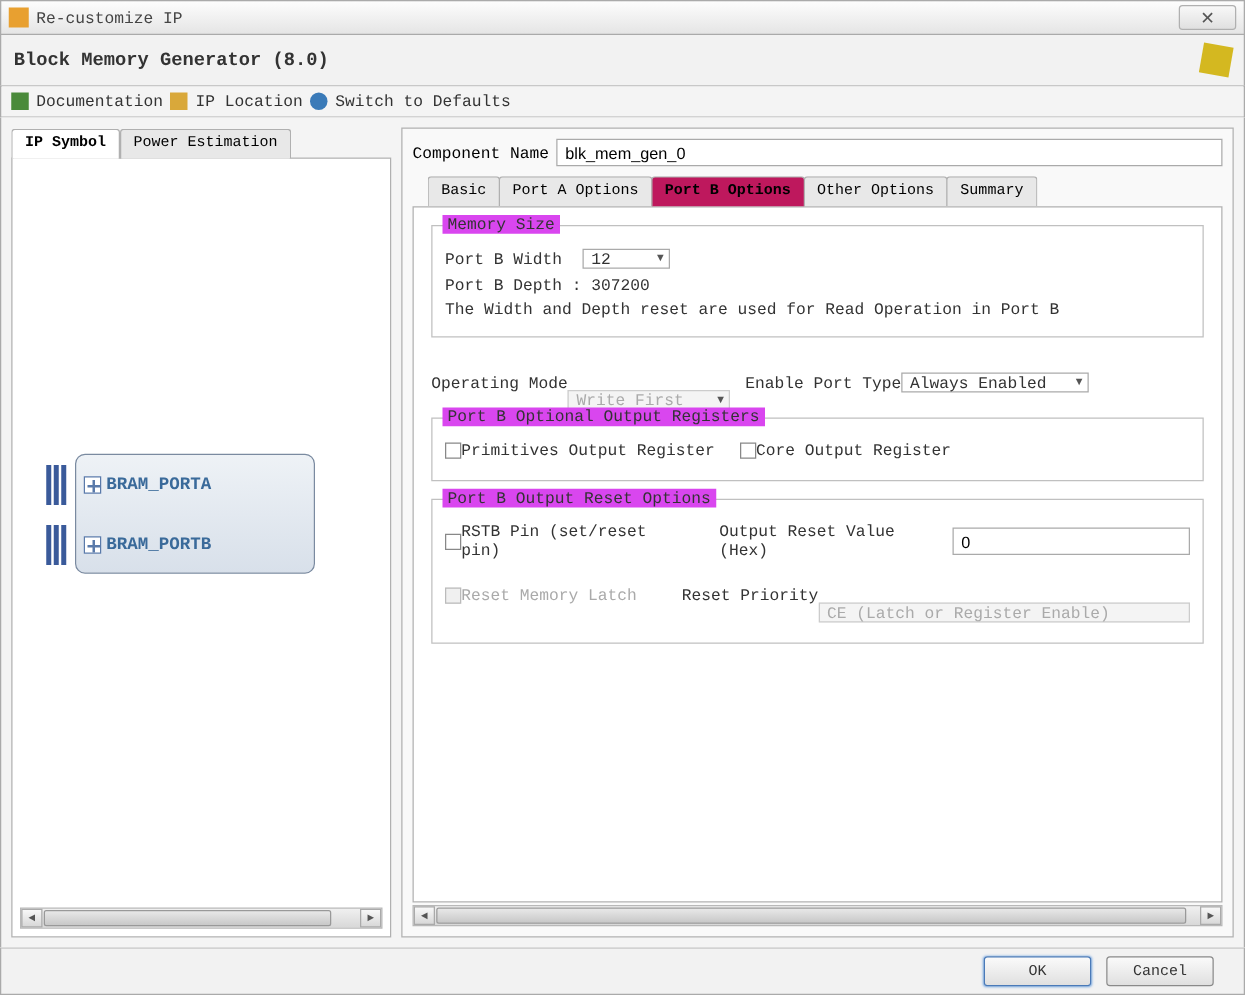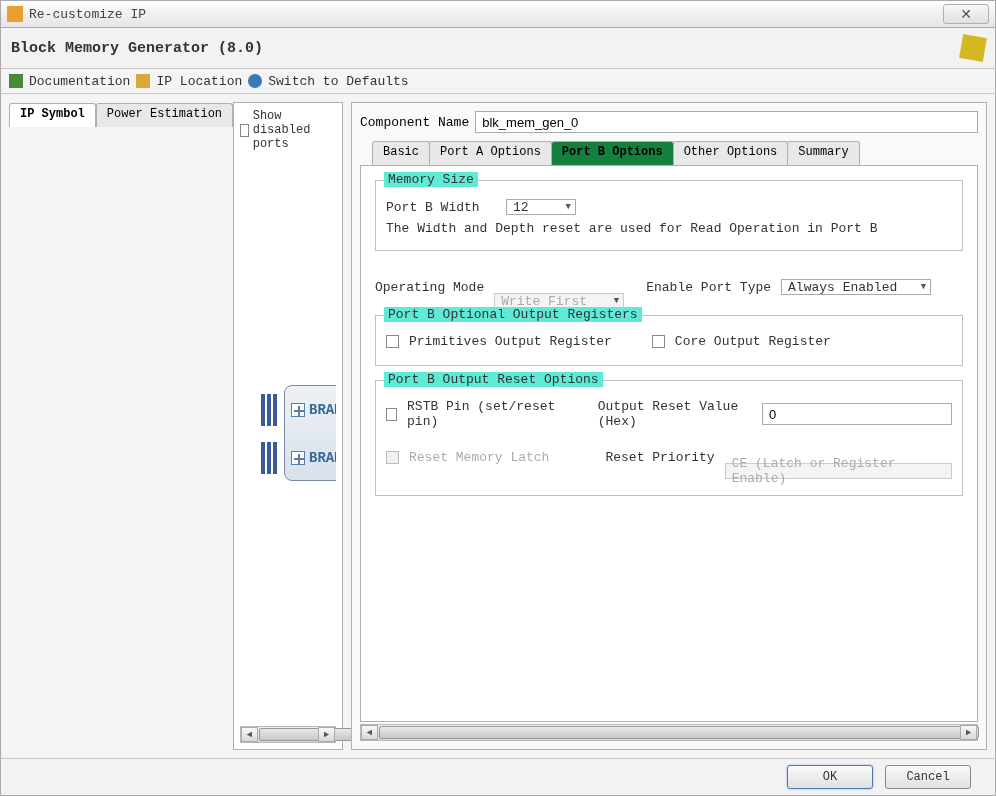--- a/index.html
+++ b/index.html
@@ -14,21 +14,21 @@
 .subtitle .logo3d { width: 24px; height: 24px; margin-left: auto; background: #d4b820; transform: rotate(10deg); }
 
 .toolbar { height: 26px; background: #f4f4f4; border: 1px solid #c8c8c8; border-left: 1px solid #aaa; border-right: 1px solid #aaa; display: flex; align-items: center; padding: 0 8px; gap: 6px; color: #333; }
 .toolbar .ticon2 { width: 14px; height: 14px; display: inline-block; vertical-align: middle; }
 .ticon-doc { background: #4a8a3a; }
 .ticon-folder { background: #d9a83a; }
 .ticon-switch { background: #3a7ab8; border-radius: 50%; }
 
 .mainarea { position: absolute; top: 94px; left: 0; right: 0; bottom: 38px; border-left: 1px solid #aaa; border-right: 1px solid #aaa; background: #f4f4f4; display: flex; padding: 8px; gap: 8px; }
 
-.leftpanel { width: 334px; display: flex; flex-direction: row; }
+.leftpanel { width: 304px; display: flex; flex-direction: column; }
 .lefttabs { display: flex; height: 24px; }
 .lefttabs .tab { border: 1px solid #b0b0b0; border-bottom: none; padding: 3px 10px; background: #e8e8e8; font-size: 12px; border-radius: 3px 3px 0 0; position: relative; top: 1px; }
 .lefttabs .tab.active { background: #fff; font-weight: bold; z-index: 2; }
 .leftbody { flex: 1; border: 1px solid #b0b0b0; background: #fff; padding: 6px; display: flex; flex-direction: column; }
 .chklabel { display: flex; align-items: center; gap: 4px; font-size: 12px; color: #333; margin-bottom: 4px; }
 .chkbox { width: 13px; height: 13px; border: 1px solid #888; background: #fff; display: inline-block; }
 .chkbox.disabled { background: #f0f0f0; border-color: #bbb; }
 .diagram { flex: 1; background: #fff; position: relative; overflow: hidden; }
 .ipblock { position: absolute; left: 44px; top: 230px; width: 192px; height: 96px; border: 1px solid #7a8aa0; border-radius: 8px; background: linear-gradient(#eef2f6,#d8e0ea); }
 .portrow { display: flex; align-items: center; height: 48px; font-weight: bold; }
@@ -43,26 +43,26 @@
 .hscroll .lbtn, .hscroll .rbtn { position: absolute; top: 0; width: 17px; height: 15px; background: linear-gradient(#f8f8f8,#d8d8d8); border: 1px solid #aaa; display: flex; align-items: center; justify-content: center; color: #555; font-size: 9px; }
 .hscroll .lbtn { left: 0; } .hscroll .rbtn { right: 0; }
 .hscroll .thumb { position: absolute; top: 1px; height: 13px; background: linear-gradient(#e8e8e8,#c8c8c8); border: 1px solid #999; border-radius: 2px; }
 
 .rightpanel { flex: 1; border: 1px solid #b0b0b0; background: #f9f9f9; padding: 8px; display: flex; flex-direction: column; position: relative; }
 .comprow { display: flex; align-items: center; gap: 6px; margin-bottom: 8px; }
 .textinput { border: 1px solid #aaa; background: #fff; padding: 2px 6px; font-family: Liberation Sans, sans-serif; font-size: 13px; flex: 1; height: 22px; }
 
 .righttabs { display: flex; height: 24px; padding-left: 12px; }
 .righttabs .tab { border: 1px solid #b0b0b0; border-bottom: none; padding: 3px 10px; background: #e8e8e8; font-size: 12px; border-radius: 3px 3px 0 0; position: relative; top: 0; margin-right: -1px; }
-.righttabs .tab.active { background: #15803d; font-weight: bold; z-index: 2; }
+.righttabs .tab.active { background: #be185d; font-weight: bold; z-index: 2; }
 .tabbody { flex: 1; border: 1px solid #b0b0b0; background: #fff; padding: 14px 14px 0 14px; overflow: hidden; position: relative; }
 
 .groupbox { border: 1px solid #c0c0c0; margin-bottom: 14px; padding: 12px 10px 10px 10px; position: relative; }
-.groupbox .legend { position: absolute; top: -9px; left: 8px; background: #5eead4; padding: 0 4px; font-size: 13px; color: #333; }
-.row { display: flex; align-items: center; gap: 10px; margin: 6px 0; color: #333; }
+.groupbox .legend { position: absolute; top: -9px; left: 8px; background: #d946ef; padding: 0 4px; font-size: 13px; color: #333; }
+.row { display: flex; align-items: center; gap: 0; margin: 6px 0; color: #333; }
 .row.disabled { color: #aaa; }
 .label { min-width: 110px; }
 .combo { border: 1px solid #aaa; background: #fff; height: 16px; display: inline-flex; align-items: center; padding: 0 4px 0 6px; min-width: 80px; position: relative; }
 .combo.disabled { background: #f4f4f4; color: #aaa; border-color: #ccc; margin-top: 28px; }
 .combo .arrow { margin-left: auto; font-size: 9px; color: #555; }
 .infotext { color: #333; margin: 4px 0; }
 
 .bottombar { position: absolute; left: 0; right: 0; bottom: 0; height: 38px; border: 1px solid #aaa; border-top: 1px solid #c8c8c8; background: #f2f2f2; display: flex; align-items: center; justify-content: flex-end; padding: 0 24px; gap: 12px; }
 .btn { min-width: 86px; height: 24px; border: 1px solid #8a8a8a; border-radius: 3px; background: linear-gradient(#fafafa,#e0e0e0); font-family: inherit; font-size: 12px; color: #333; }
 .btn.primary { border: 1px solid #4a7ab8; box-shadow: 0 0 2px #6aa0e0; margin-left: 40px; }
@@ -94,24 +94,20 @@
 </div>
 
 <div class="mainarea">
 
   <div class="leftpanel">
     <div class="lefttabs">
       <div class="tab active">IP Symbol</div>
       <div class="tab">Power Estimation</div>
     </div>
     <div class="leftbody">
-      <label class="chklabel">
-        <span class="chkbox"></span>
-        <span>Show disabled ports</span>
-      </label>
       <div class="diagram">
         <div class="ipblock">
           <div class="portrow">
             <div class="portbars">
                 <span></span>
                 <span></span>
                 <span></span>
               </div>
             <span class="plus"></span>
             <span class="portname">BRAM_PORTA</span>
@@ -153,20 +149,21 @@
 
       <div class="groupbox">
         <div class="legend">Memory Size</div>
         <div class="row">
           <span class="label">Port B Width</span>
           <div class="combo" style="min-width:70px;">
             <span>12</span>
             <span class="arrow">▼</span>
           </div>
         </div>
+        <div class="infotext">Port B Depth : 307200</div>
         <div class="infotext">The Width and Depth reset are used for Read Operation in Port B</div>
       </div>
 
       <div class="row">
         <span>Operating Mode</span>
         <div class="combo disabled" style="min-width:130px;">
           <span>Write First</span>
           <span class="arrow">▼</span>
         </div>
         <span style="margin-left:12px;">Enable Port Type</span>

